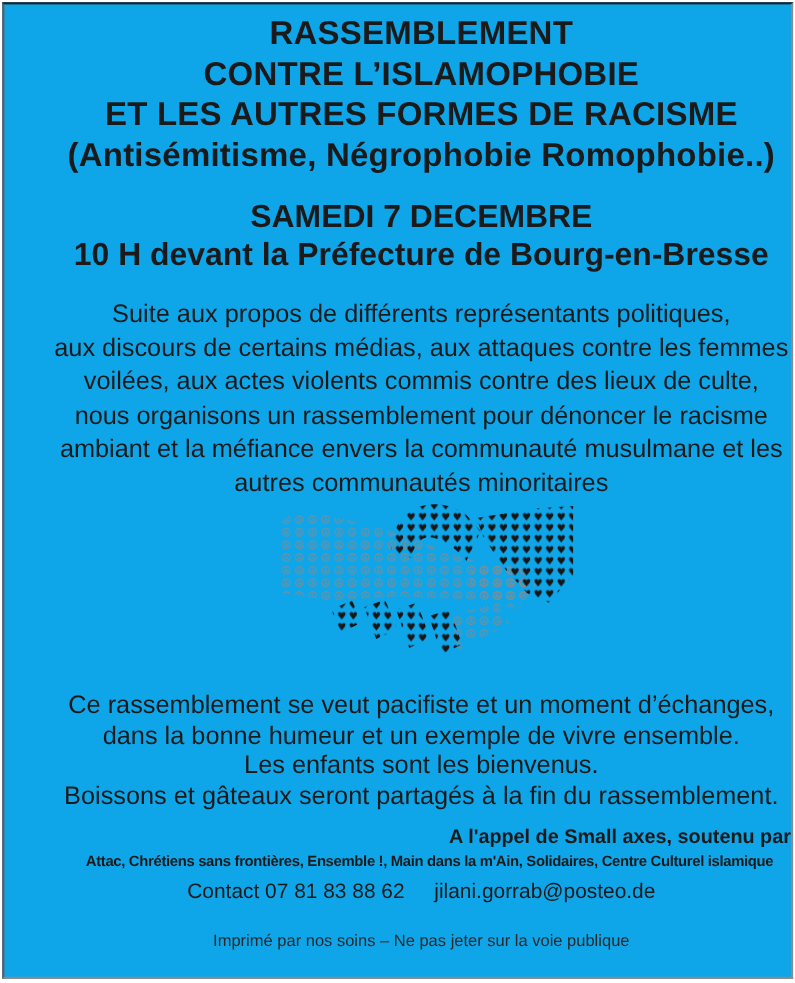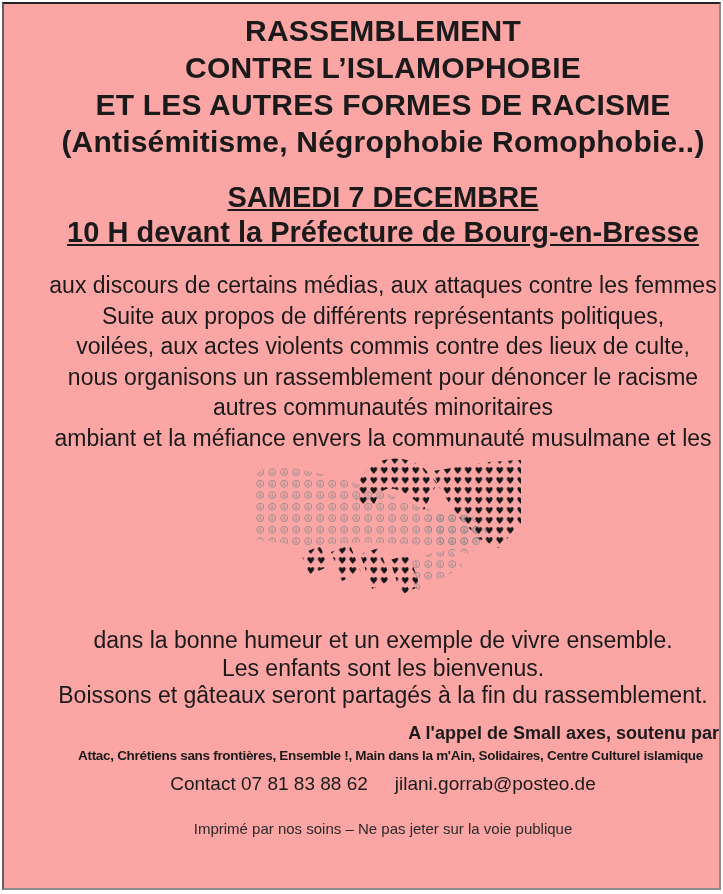--- a/index.html
+++ b/index.html
@@ -11,29 +11,29 @@
     position: relative;
     overflow: hidden;
   }
   .page {
     position: absolute;
     inset: 2px 2px 4px 2px;
     border: 2px solid;
     border-color: #222222 #8c8c8c #8c8c8c #5f5f5f;
     box-sizing: border-box;
     text-align: center;
-    background: #fca5a5;
+    background: #0ea5e9;
     padding-left: 43px;
   }
   .title-block { padding-top: 8px; }
   .title-line {
     font-size: 30px; font-weight: bold; line-height: 37px;
     letter-spacing: 0.2px; white-space: nowrap;
   }
-  .date-block { margin-top: 20px; text-decoration: underline; }
+  .date-block { margin-top: 20px; }
   .date-line {
     font-size: 29px; font-weight: bold; line-height: 35px; white-space: nowrap;
   }
   .intro-block { margin-top: 20px; }
   .intro-line { font-size: 23px; line-height: 30.5px; white-space: nowrap; }
   .handshake-wrap { margin-top: 2px; height: 150px; }
   .closing-block { margin-top: 22px; }
   .closing-line { font-size: 23px; line-height: 27.5px; white-space: nowrap; }
   .appeal-line {
     margin: 13px 0 0 20px; text-align: right;
@@ -59,26 +59,26 @@
     <div class="title-line">ET LES AUTRES FORMES DE RACISME</div>
     <div class="title-line">(Antisémitisme, Négrophobie Romophobie..)</div>
   </div>
 
   <div class="date-block">
     <div class="date-line">SAMEDI 7 DECEMBRE</div>
     <div class="date-line">10 H devant la Préfecture de Bourg-en-Bresse</div>
   </div>
 
   <div class="intro-block">
+    <div class="intro-line">Suite aux propos de différents représentants politiques,</div>
     <div class="intro-line">aux discours de certains médias, aux attaques contre les femmes</div>
-    <div class="intro-line">Suite aux propos de différents représentants politiques,</div>
     <div class="intro-line">voilées, aux actes violents commis contre des lieux de culte,</div>
     <div class="intro-line">nous organisons un rassemblement pour dénoncer le racisme</div>
+    <div class="intro-line">ambiant et la méfiance envers la communauté musulmane et les</div>
     <div class="intro-line">autres communautés minoritaires</div>
-    <div class="intro-line">ambiant et la méfiance envers la communauté musulmane et les</div>
   </div>
 
   <div class="handshake-wrap">
     <svg width="280" height="148" viewBox="0 0 280 148" aria-hidden="true">
       <defs>
         <pattern id="pat-peace" width="12" height="11.5" patternUnits="userSpaceOnUse">
           <text x="0.5" y="9.5" font-size="10.5" fill="#8a8a8a" font-family="DejaVu Sans, sans-serif">☮</text>
         </pattern>
         <pattern id="pat-heart" width="10.5" height="10" patternUnits="userSpaceOnUse">
           <text x="0.5" y="8.5" font-size="9.5" fill="#161616" font-family="DejaVu Sans, sans-serif">♥</text>
@@ -97,20 +97,21 @@
         <path d="M 190,16 L 245,7 L 278,5 L 278,68 L 256,93 L 236,84 L 214,60 L 196,32 Z"></path>
         <path d="M 58,99 L 77,91 L 86,111 L 67,120 Z"></path>
         <path d="M 88,97 L 107,90 L 118,117 L 99,126 Z"></path>
         <path d="M 117,99 L 136,93 L 148,125 L 129,134 Z"></path>
         <path d="M 147,105 L 166,99 L 177,131 L 158,140 Z"></path>
       </g>
     </svg>
   </div>
 
   <div class="closing-block">
+    <div class="closing-line">Ce rassemblement se veut pacifiste et un moment d’échanges,</div>
     <div class="closing-line">dans la bonne humeur et un exemple de vivre ensemble.</div>
     <div class="closing-line">Les enfants sont les bienvenus.</div>
     <div class="closing-line">Boissons et gâteaux seront partagés à la fin du rassemblement.</div>
   </div>
 
   <div class="appeal-line">A l'appel de Small axes, soutenu par</div>
   <div class="supporters-line">Attac, Chrétiens sans frontières, Ensemble !, Main dans la m'Ain, Solidaires, Centre Culturel islamique</div>
 
   <div class="contact-line">
     <span>Contact 07 81 83 88 62</span><span class="email">jilani.gorrab@posteo.de</span>

